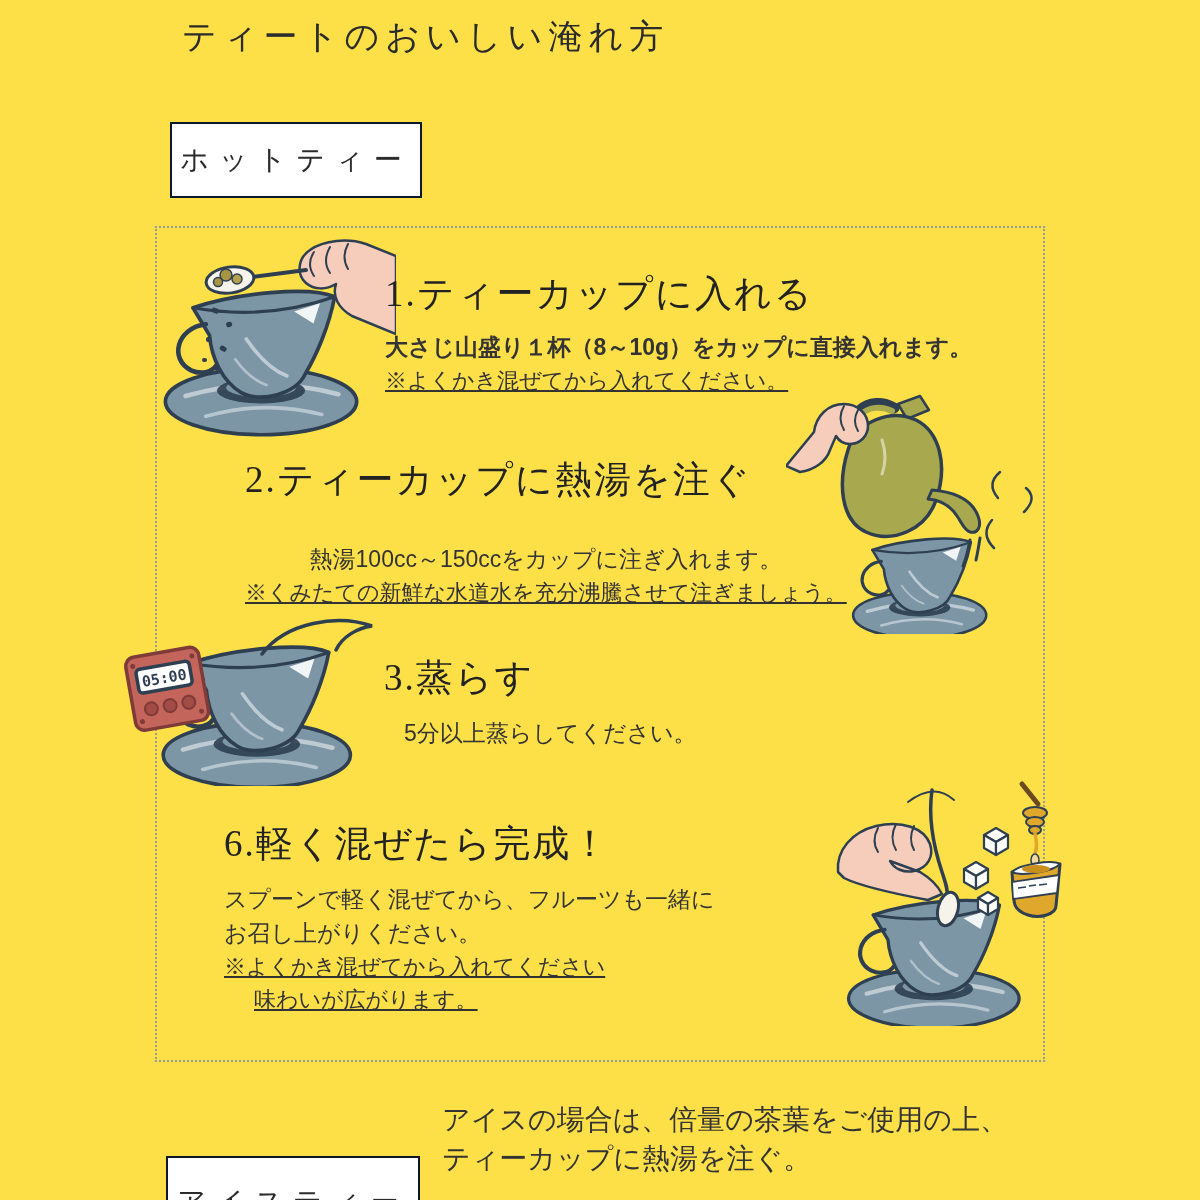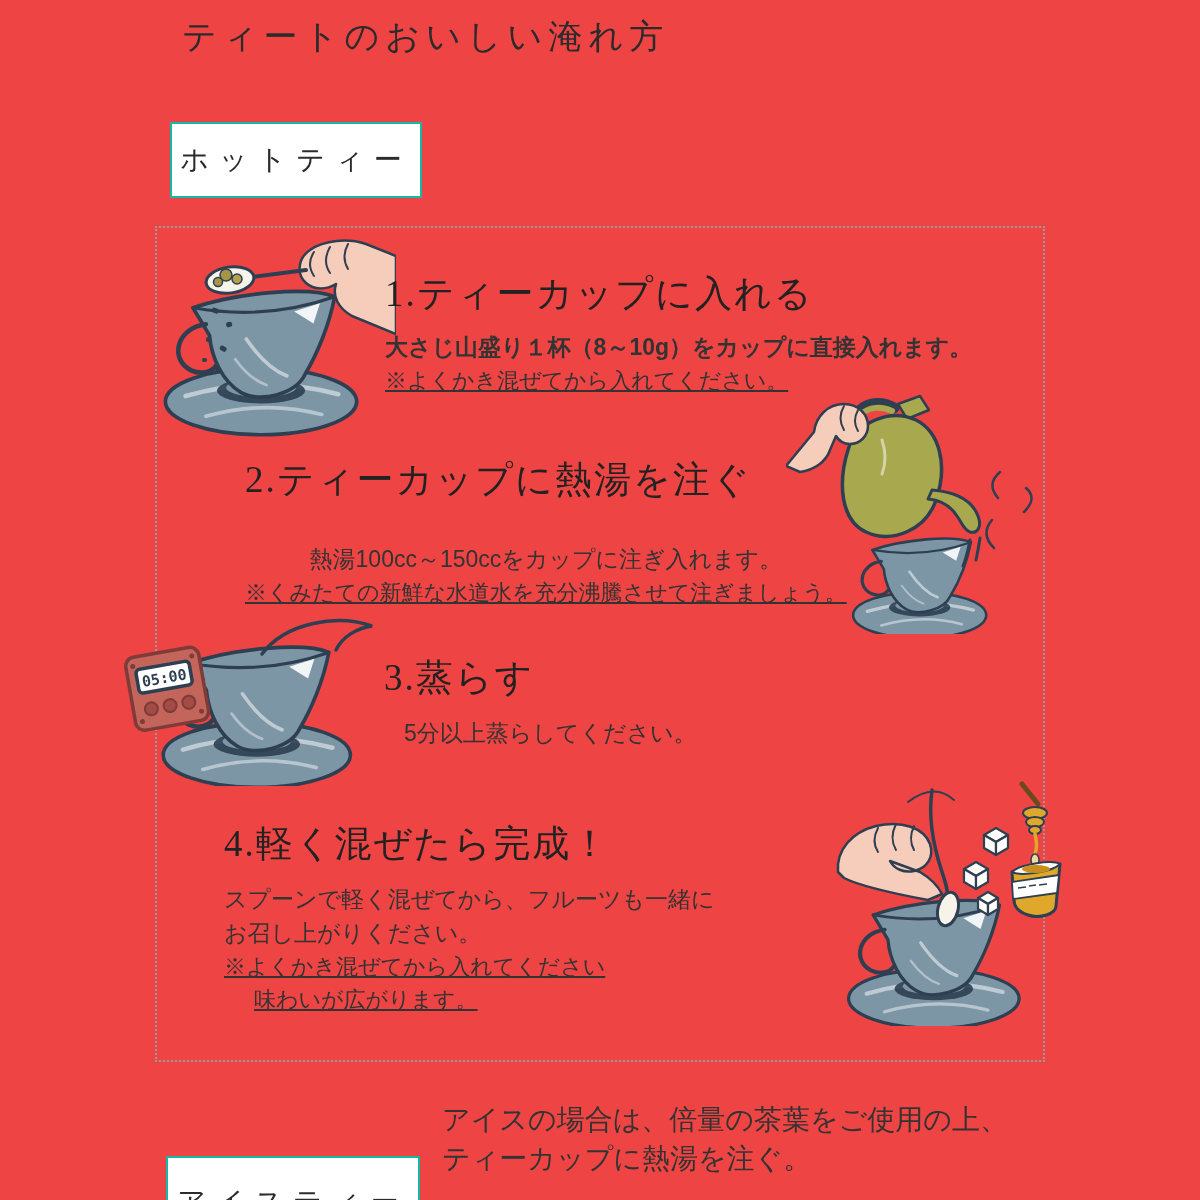--- a/index.html
+++ b/index.html
@@ -1,26 +1,26 @@
 <!DOCTYPE html>
 <html><head>
 <meta charset="utf-8">
 <style>
   html,body{margin:0;padding:0;background:#fff;}
   #canvas{
-    position:relative;width:1200px;height:1200px;background:#ef4444;
+    position:relative;width:1200px;height:1200px;background:#fde047;
     font-family:"Liberation Sans",sans-serif;color:#2e2e2e;overflow:hidden;
   }
   .abs{position:absolute;}
   .page-title{
     left:182px;top:14px;font-size:34px;letter-spacing:6px;color:#2b2b2b;
     font-family:"Liberation Serif","DejaVu Serif",serif;
   }
   .label-box{
-    border:2px solid #14b8a6;background:#fff;display:flex;
+    border:2px solid #0f172a;background:#fff;display:flex;
     align-items:center;justify-content:center;
   }
   .label-box span{
     font-family:"Liberation Serif","DejaVu Serif",serif;
     font-size:28px;letter-spacing:10px;color:#2b2b2b;white-space:nowrap;
   }
   #hot-box{left:170px;top:122px;width:248px;height:72px;}
   #ice-box{left:166px;top:1156px;width:250px;height:87px;}
   #dashed-panel{
     left:155px;top:226px;width:886px;height:832px;
@@ -147,21 +147,21 @@
       <circle cx="57" cy="92" r="6.5" fill="#a34b46" stroke="#7e3b37" stroke-width="2"></circle>
       <circle cx="76" cy="92" r="6.5" fill="#a34b46" stroke="#7e3b37" stroke-width="2"></circle>
     </g>
   </svg>
   <div class="abs" style="left:384px;top:656px;">
     <div class="step-heading">3.蒸らす</div>
     <div class="step-body" style="margin-top:16px;margin-left:20px;">5分以上蒸らしてください。</div>
   </div>
 
   <div class="abs" style="left:224px;top:822px;">
-    <div class="step-heading">4.軽く混ぜたら完成！</div>
+    <div class="step-heading">6.軽く混ぜたら完成！</div>
     <div class="step-body" style="margin-top:16px;">スプーンで軽く混ぜてから、フルーツも一緒に</div>
     <div class="step-body">お召し上がりください。</div>
     <div class="step-note">※よくかき混ぜてから入れてください</div>
     <div class="step-note indent">味わいが広がります。</div>
   </div>
   <svg class="abs" style="left:826px;top:776px;" width="244" height="250" viewBox="0 0 244 250">
     <g transform="translate(16,116) scale(0.82)">
       <use href="#cupsaucer"></use>
     </g>
     <g stroke-linecap="round" stroke-linejoin="round">

